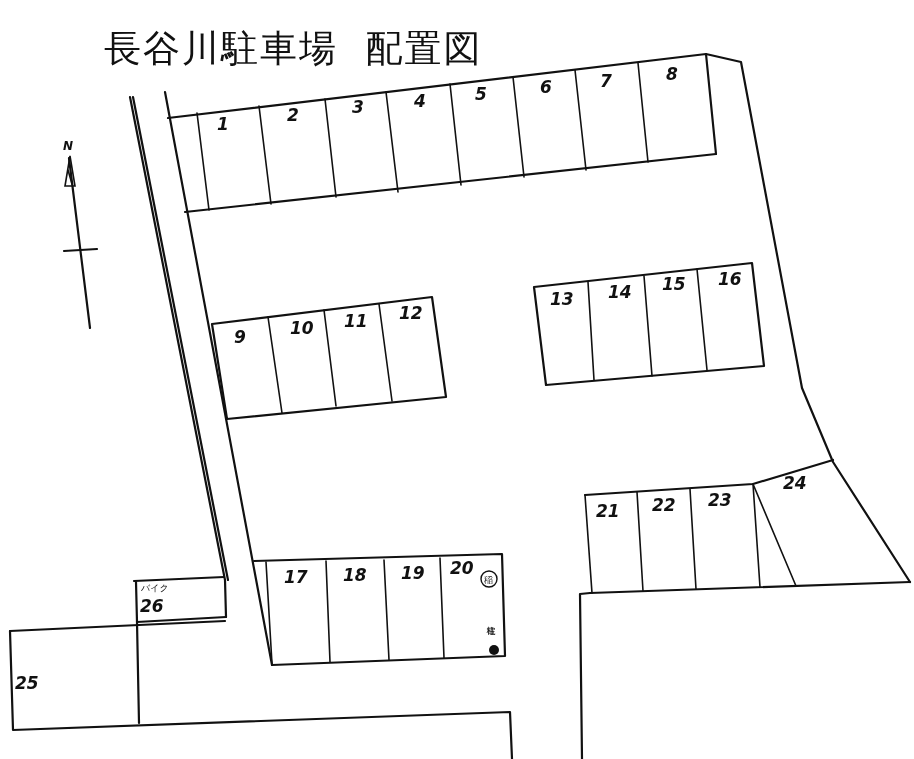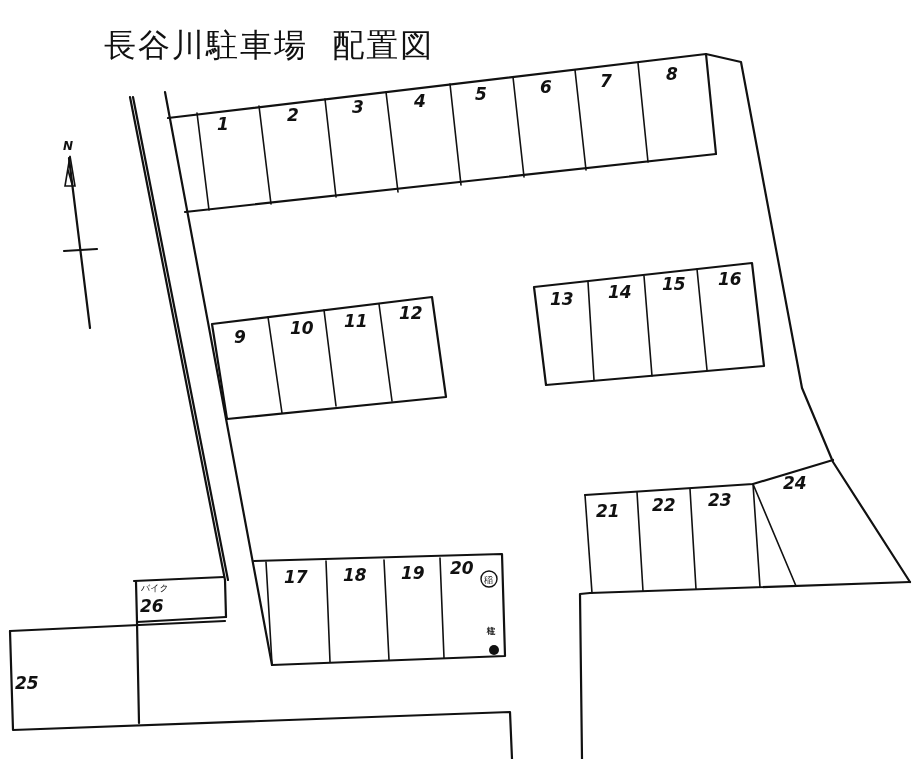--- a/index.html
+++ b/index.html
@@ -1,19 +1,19 @@
 <!DOCTYPE html>
 <html><head>
 <meta charset="utf-8">
 <style>
   html, body { margin: 0; padding: 0; background: #ffffff; }
   body { width: 914px; height: 759px; position: relative; overflow: hidden; }
   .title {
     position: absolute; left: 104px; top: 24px;
-    font-family: "DejaVu Serif", serif; font-size: 32px; color: #111;
+    font-family: "DejaVu Serif", serif; font-size: 37px; color: #111;
     letter-spacing: 2px; white-space: pre;
   }
   svg { position: absolute; left: 0; top: 0; }
   .ln { stroke: #111; stroke-width: 2.2; fill: none; stroke-linecap: round; stroke-linejoin: round; }
   .thin { stroke: #111; stroke-width: 1.6; fill: none; stroke-linecap: round; }
   .num { font-family: "DejaVu Sans", sans-serif; font-style: italic; font-size: 17px; fill: #111; font-weight: bold; }
   .small { font-family: "DejaVu Sans", sans-serif; font-size: 9px; fill: #111; }
 </style>
 </head>
 <body>

